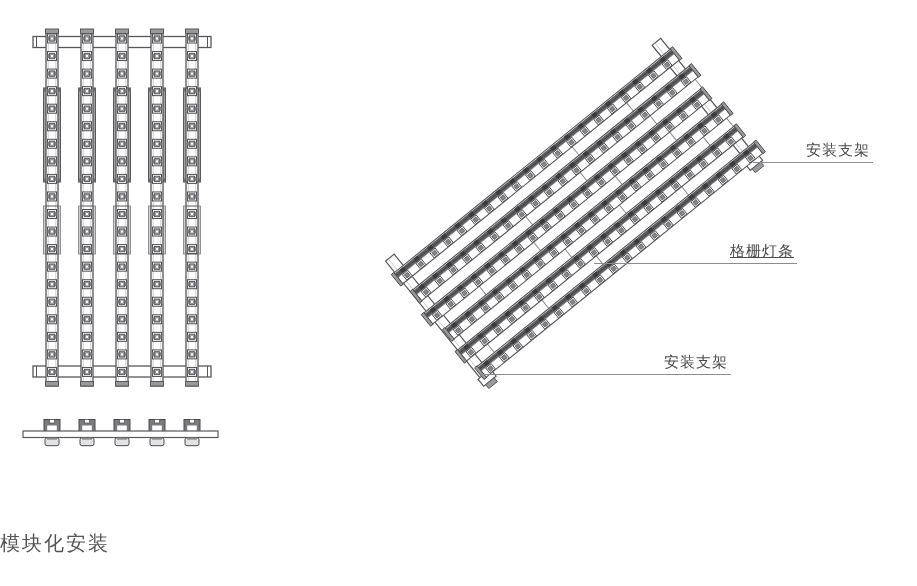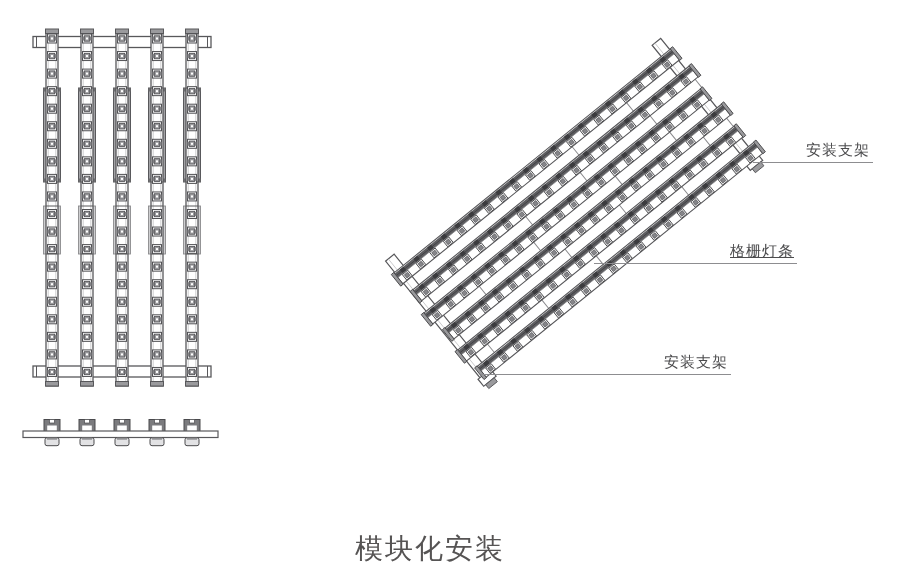--- a/index.html
+++ b/index.html
@@ -11,22 +11,22 @@
   .callout{
     position:absolute;border-bottom:1px solid #8d8d90;
     font-size:15px;color:#4c4c4e;letter-spacing:1px;
     text-align:right;padding:0 3px 1px 0;box-sizing:border-box;height:23px;
     line-height:21px;white-space:nowrap;
   }
   #callout-top{left:753px;top:140px;width:120px;}
   #callout-mid{left:594px;top:241px;width:203px;text-decoration:underline;}
   #callout-bot{left:481px;top:352px;width:250px;}
   .page-title{
-    position:absolute;left:0;top:530px;width:860px;text-align:center;
-    font-size:28px;color:#565454;letter-spacing:2px;
+    position:absolute;left:0;top:530px;width:860px;
+    font-size:20px;color:#565454;letter-spacing:2px;
   }
 </style>
 </head>
 <body>
 
 <svg id="diagram-svg" width="917" height="586" viewBox="0 0 917 586">
     <defs>
     <g id="fm">
       <rect x="-4.5" y="-4.5" width="9" height="9" fill="#f4f4f5" stroke="#515154" stroke-width="1"></rect>
       <rect x="-4.5" y="-2" width="2" height="4" fill="#88888b"></rect>

